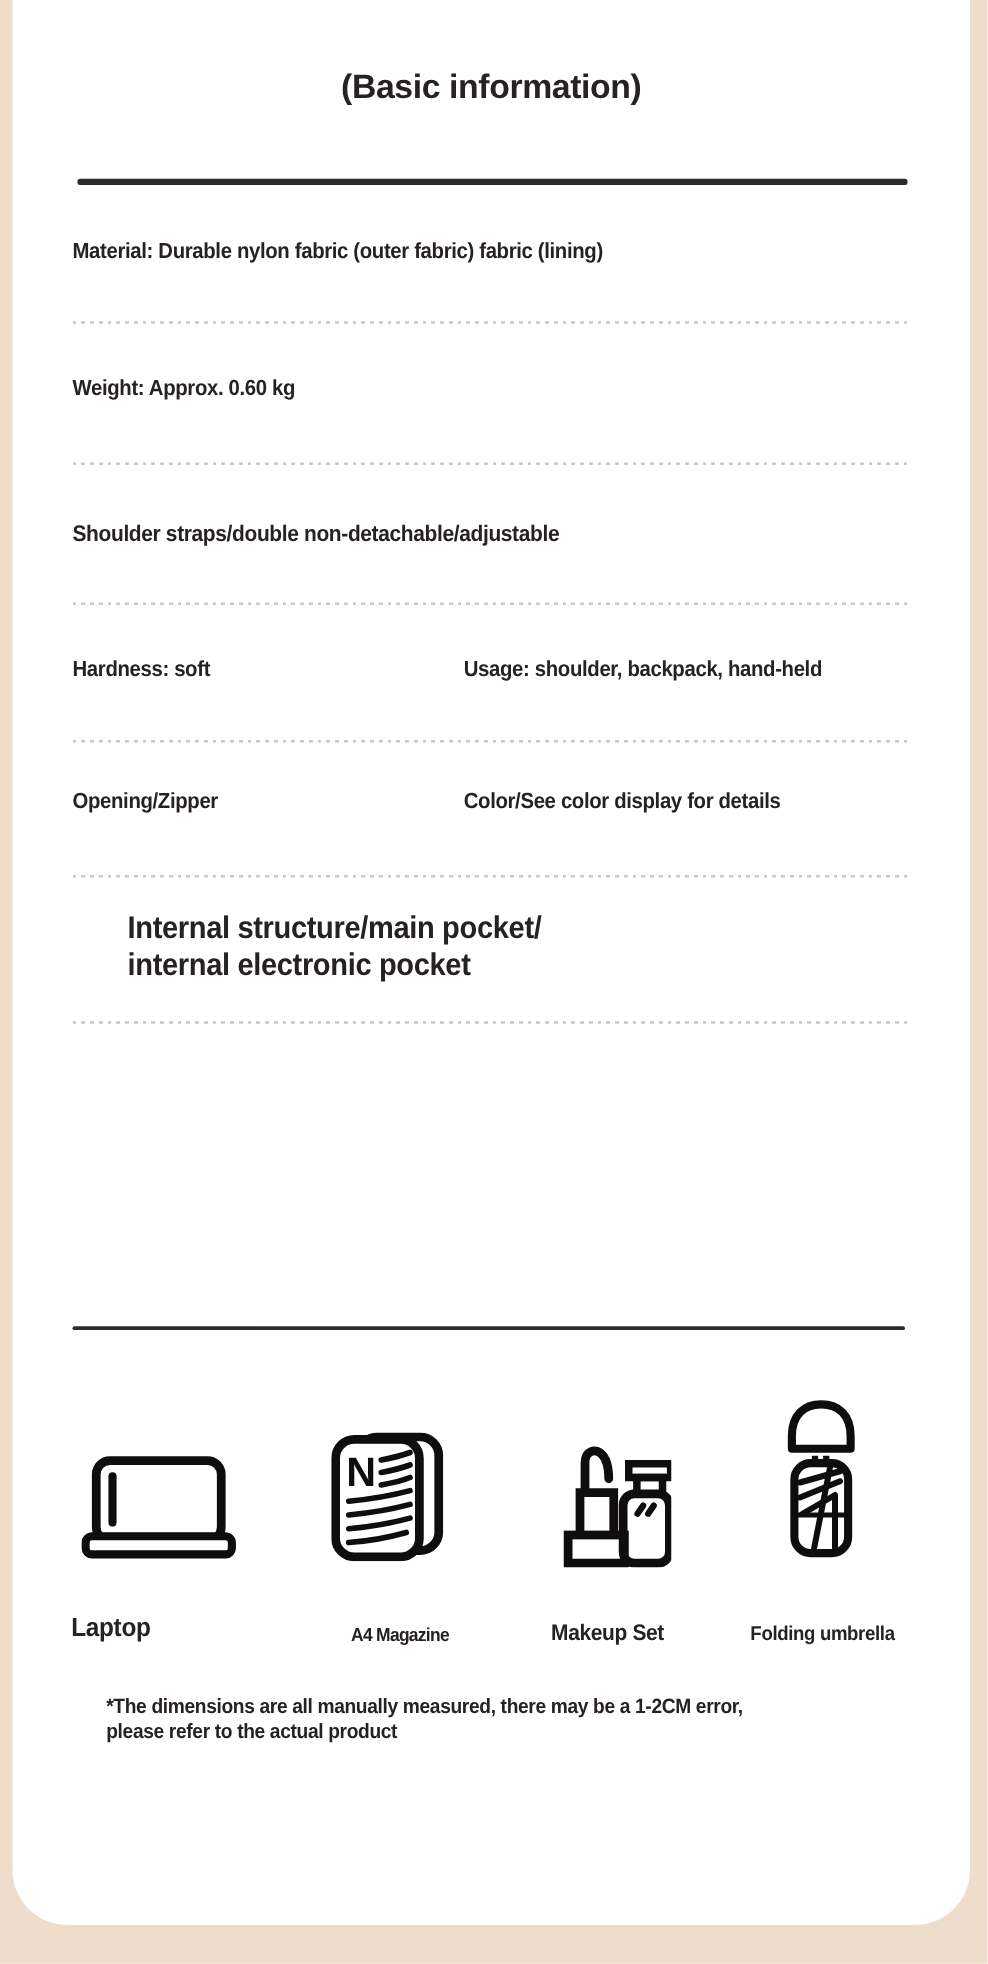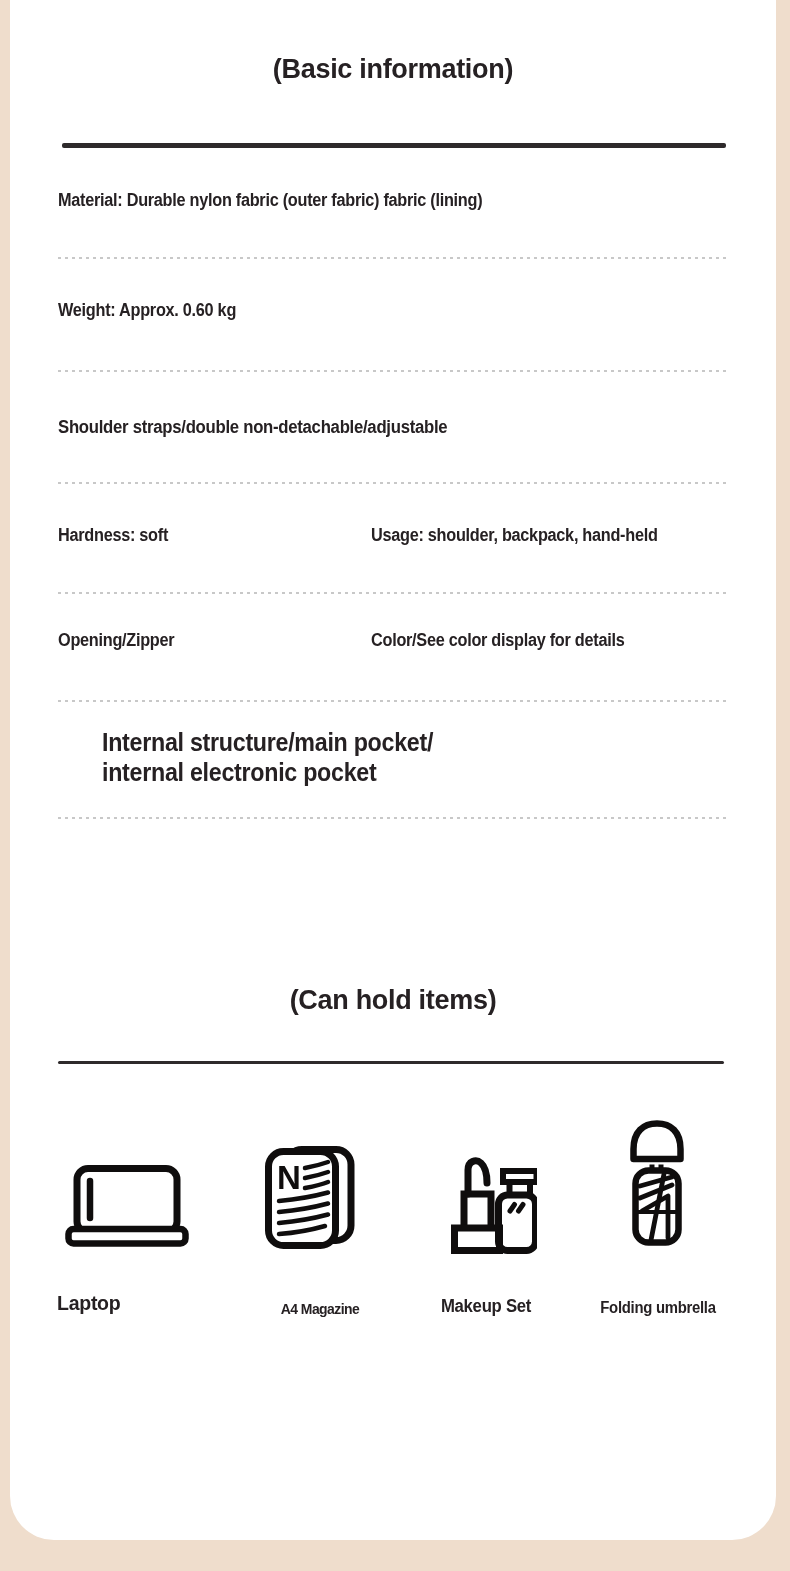--- a/index.html
+++ b/index.html
@@ -60,21 +60,20 @@
   <div class="abs body-txt cond" style="top:630px;left:361px;">Color/See color display for details</div>
   <div class="abs dots" style="top:700px;"></div>
 
   <div class="abs" style="top:727px;left:48px;margin-left:44px;">
     <div class="big-txt cond">Internal structure/main pocket/</div>
     <div class="big-txt cond">internal electronic pocket</div>
   </div>
   <div class="abs dots" style="top:817px;"></div>
 
 
-  <div class="abs title" style="top:981px;">(Can hold items)</div>
   <div class="abs rule" style="top:1061px;left:48px;width:666px;height:3px;"></div>
 
   <svg class="abs" style="top:1164px;left:55px;" width="124" height="84" viewBox="0 0 124 84">
     <rect class="icon" x="12" y="4.5" width="100" height="64" rx="11"></rect>
     <rect class="icon" x="3.5" y="65" width="117" height="14.5" rx="5" style="stroke-width:6.5;fill:#fff;"></rect>
     <line x1="25" y1="17" x2="25" y2="54" stroke="#0f0d0d" stroke-width="6.5" stroke-linecap="round"></line>
   </svg>
 
   <svg class="abs" style="top:1146px;left:255px;" width="90" height="103" viewBox="0 0 90 103">
     <rect class="icon" x="22" y="3.5" width="64" height="91" rx="15"></rect>
@@ -118,14 +117,18 @@
       <path d="M37,55 L24,121"></path>
       <path d="M11,93 L49,93" stroke-width="4"></path>
     </g>
   </svg>
 
   <div class="abs lbl cond" style="top:1292px;left:47px;width:130px;font-size:21px;">Laptop</div>
   <div class="abs lbl cond-c" style="top:1298px;left:250px;width:120px;text-align:center;font-size:15px;letter-spacing:-.6px;">A4 Magazine</div>
   <div class="abs lbl cond-c" style="top:1295px;left:416px;width:120px;text-align:center;font-size:18px;">Makeup Set</div>
   <div class="abs lbl cond-c" style="top:1297px;left:574px;width:148px;text-align:center;font-size:16px;">Folding umbrella</div>
 
+  <div class="abs" style="top:1355px;left:75px;">
+    <div class="note cond">*The dimensions are all manually measured, there may be a 1-2CM error,</div>
+    <div class="note cond">please refer to the actual product</div>
+  </div>
 
 </div>
 
 </body></html>

